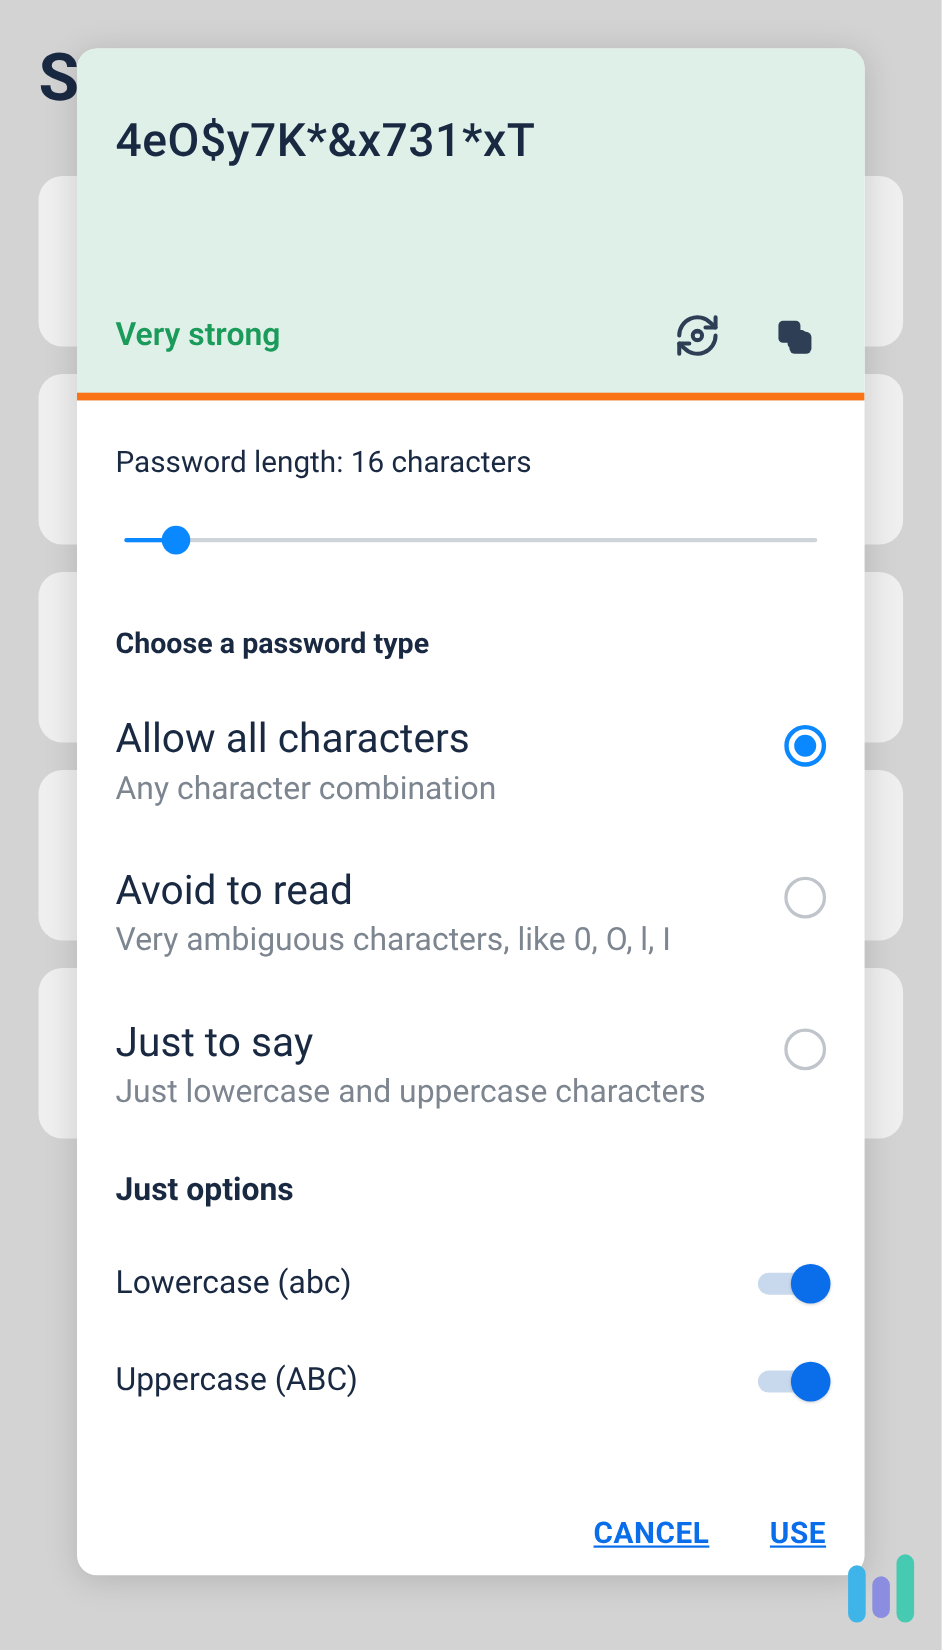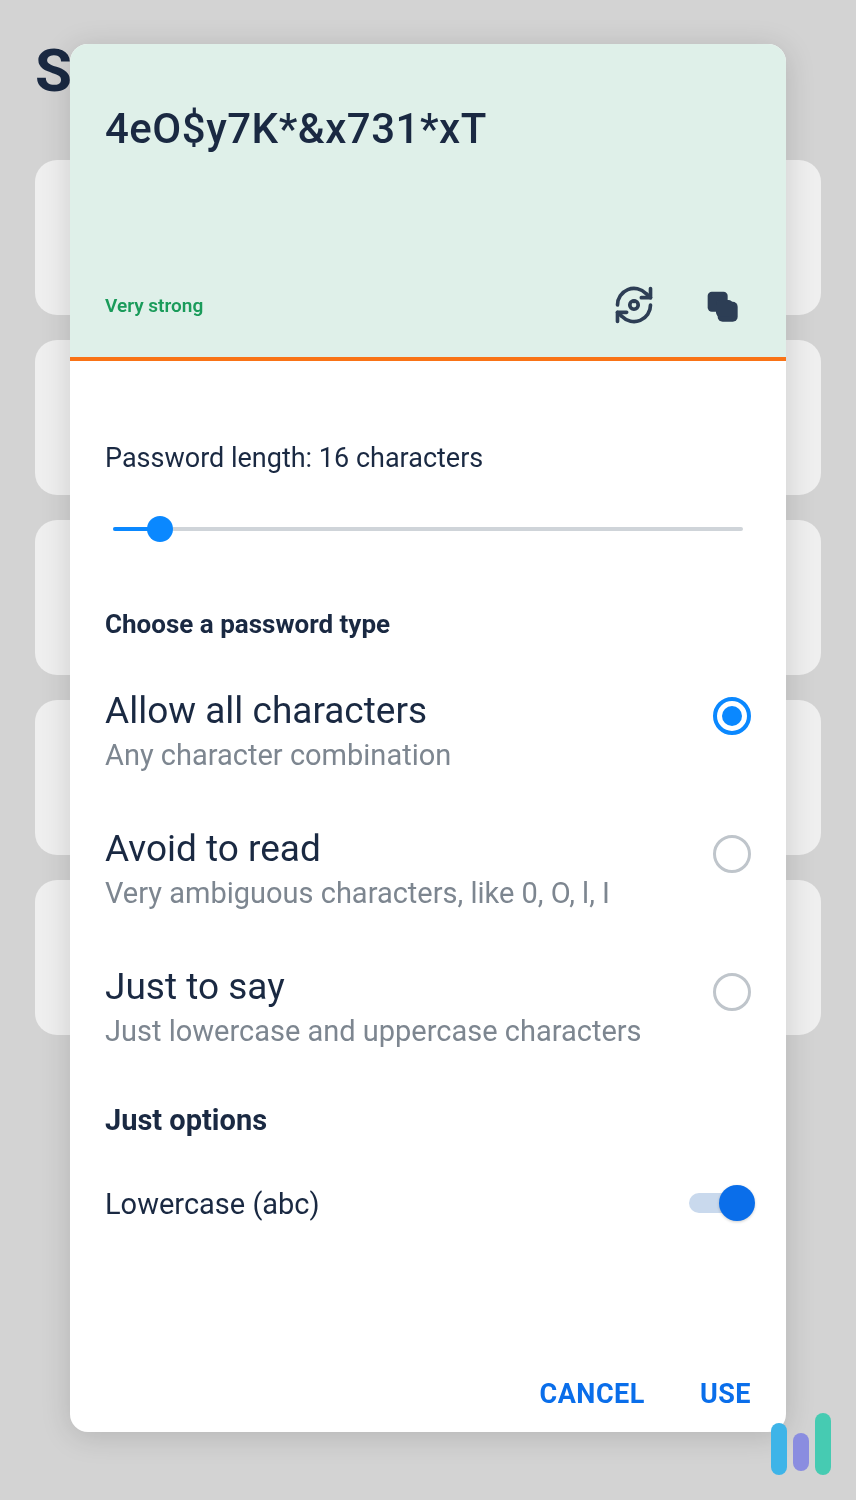--- a/index.html
+++ b/index.html
@@ -42,36 +42,36 @@
       width: 716px;
       height: 1388px;
       background: #ffffff;
       border-radius: 18px;
       overflow: hidden;
       box-shadow: 0 4px 30px rgba(0,0,0,0.15);
     }
     .header {
       background: #dff0e9;
       padding: 60px 35px 30px 35px;
-      border-bottom: 4px solid #f97316;
+      border-bottom: 7px solid #f97316;
     }
     .password-display {
       font-size: 42px;
       font-weight: 500;
       color: #1a2942;
       letter-spacing: 0.5px;
       margin-bottom: 130px;
     }
     .strength-row {
       display: flex;
       align-items: center;
       justify-content: space-between;
     }
     .strength-label {
-      font-size: 19px;
+      font-size: 29px;
       font-weight: 600;
       color: #1a9b5a;
     }
     .header-actions {
       display: flex;
       gap: 45px;
       align-items: center;
       margin-right: 10px;
     }
     .icon-btn {
@@ -80,21 +80,20 @@
       align-items: center;
       justify-content: center;
     }
     .body {
       padding: 40px 35px 20px 35px;
     }
     .length-label {
       font-size: 27px;
       color: #1a2942;
       margin-bottom: 35px;
-      margin-top: 41px;
     }
     .slider-container {
       position: relative;
       height: 40px;
       margin-bottom: 60px;
       padding: 0 8px;
     }
     .slider-track {
       position: absolute;
       top: 18px;
@@ -173,21 +172,21 @@
     .more-section-title {
       font-size: 29px;
       font-weight: 700;
       color: #1a2942;
       margin-bottom: 50px;
       margin-top: 15px;
     }
     .toggle-option {
       display: flex;
       justify-content: space-between;
-      align-items: flex-start;
+      align-items: flex-end;
       margin-bottom: 55px;
     }
     .toggle-label {
       font-size: 29px;
       color: #1a2942;
     }
     .toggle {
       width: 62px;
       height: 32px;
       position: relative;
@@ -218,20 +217,21 @@
       right: 35px;
       display: flex;
       gap: 55px;
     }
     .action-btn {
       font-size: 27px;
       font-weight: 700;
       color: #0a6eea;
       cursor: pointer;
       letter-spacing: 0.5px;
+      text-decoration: underline;
     }
     .watermark {
       position: absolute;
       bottom: 25px;
       right: 25px;
       display: flex;
       gap: 6px;
       align-items: flex-end;
     }
     .wm-bar {
@@ -319,20 +319,27 @@
     <div class="more-section-title">Just options</div>
 
     <div class="toggle-option">
       <div class="toggle-label">Lowercase (abc)</div>
       <div class="toggle">
         <div class="toggle-track"></div>
         <div class="toggle-thumb"></div>
       </div>
     </div>
 
+    <div class="toggle-option">
+      <div class="toggle-label">Uppercase (ABC)</div>
+      <div class="toggle">
+        <div class="toggle-track"></div>
+        <div class="toggle-thumb"></div>
+      </div>
+    </div>
   </div>
 
   <div class="actions">
     <div class="action-btn">CANCEL</div>
     <div class="action-btn">USE</div>
   </div>
 </div>
 
 <div class="watermark">
   <div class="wm-bar wm1"></div>

